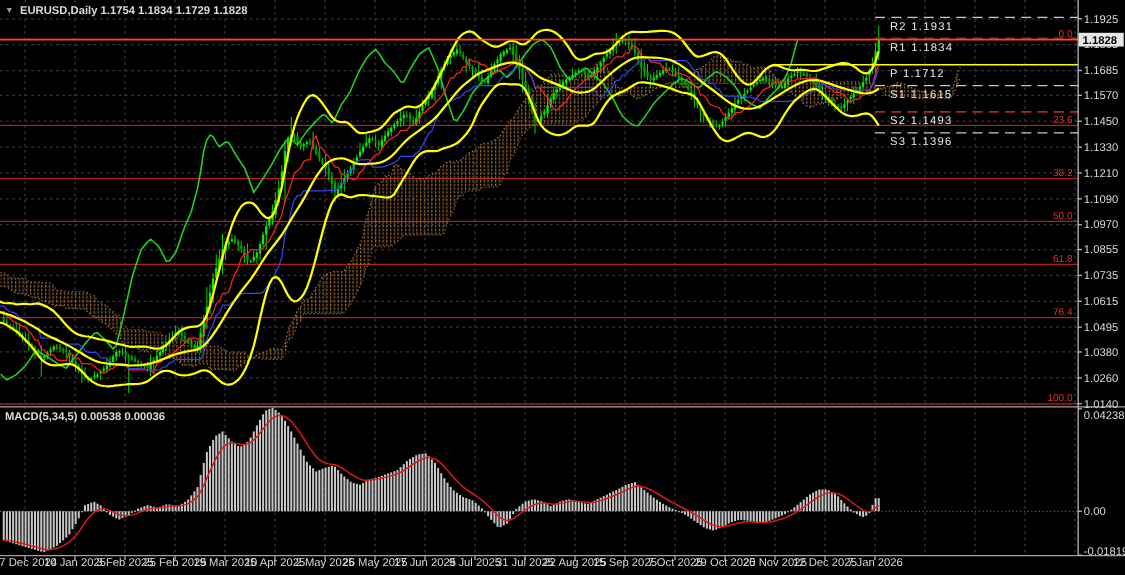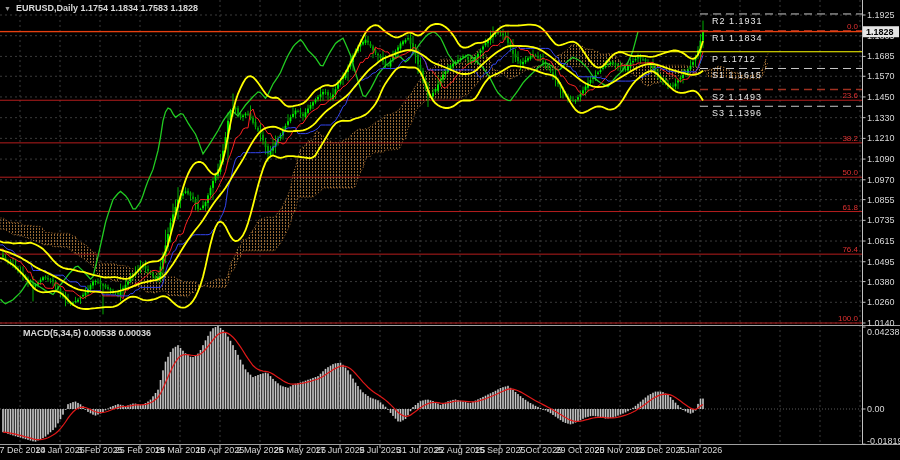--- a/index.html
+++ b/index.html
@@ -2,21 +2,21 @@
 <html><head>
 <meta charset="utf-8">
 <style>
   html,body{margin:0;padding:0;background:#000;}
   .terminal{position:relative;width:900px;height:460px;background:#000;overflow:hidden;
             font-family:"Liberation Sans",sans-serif;}
   svg{position:absolute;left:0;top:0;}
   .title-bar{position:absolute;left:4px;top:3px;display:flex;align-items:center;gap:5px;
              color:#d9d9d9;font-size:9px;font-weight:bold;z-index:5;}
   .tri{color:#9a9a9a;font-size:7px;cursor:pointer;}
-  .macd-label{position:absolute;left:4px;top:328px;color:#d9d9d9;font-size:9px;font-weight:bold;z-index:5;margin-left:19px;}
+  .macd-label{position:absolute;left:4px;top:328px;color:#d9d9d9;font-size:9px;font-weight:bold;z-index:5;}
   text{font-family:"Liberation Sans",sans-serif;}
 </style>
 </head>
 <body>
 
 <div class="terminal">
   <svg id="chart-svg" width="900" height="460">
       <defs>
         <clipPath id="mainClip">
           <rect x="0" y="0" width="862.5" height="325"></rect>
@@ -1039,16 +1039,16 @@
         <line x1="620" y1="445" x2="620" y2="448" stroke="#c0c0c0"></line>
         <text x="620" y="453" fill="#d8d8d8" font-size="9" text-anchor="middle">20 Nov 2025</text>
         <line x1="660" y1="445" x2="660" y2="448" stroke="#c0c0c0"></line>
         <text x="660" y="453" fill="#d8d8d8" font-size="9" text-anchor="middle">12 Dec 2025</text>
         <line x1="700" y1="445" x2="700" y2="448" stroke="#c0c0c0"></line>
         <text x="700" y="453" fill="#d8d8d8" font-size="9" text-anchor="middle">7 Jan 2026</text>
       </g>
     </svg>
   <div class="title-bar">
     <span class="tri">▼</span>
-    <span>EURUSD,Daily  1.1754 1.1834 1.7583 1.1828</span>
+    <span>EURUSD,Daily  1.1754 1.1834 1.1729 1.1828</span>
   </div>
   <div class="macd-label">MACD(5,34,5) 0.00538 0.00036</div>
 </div>
 
 </body></html>

